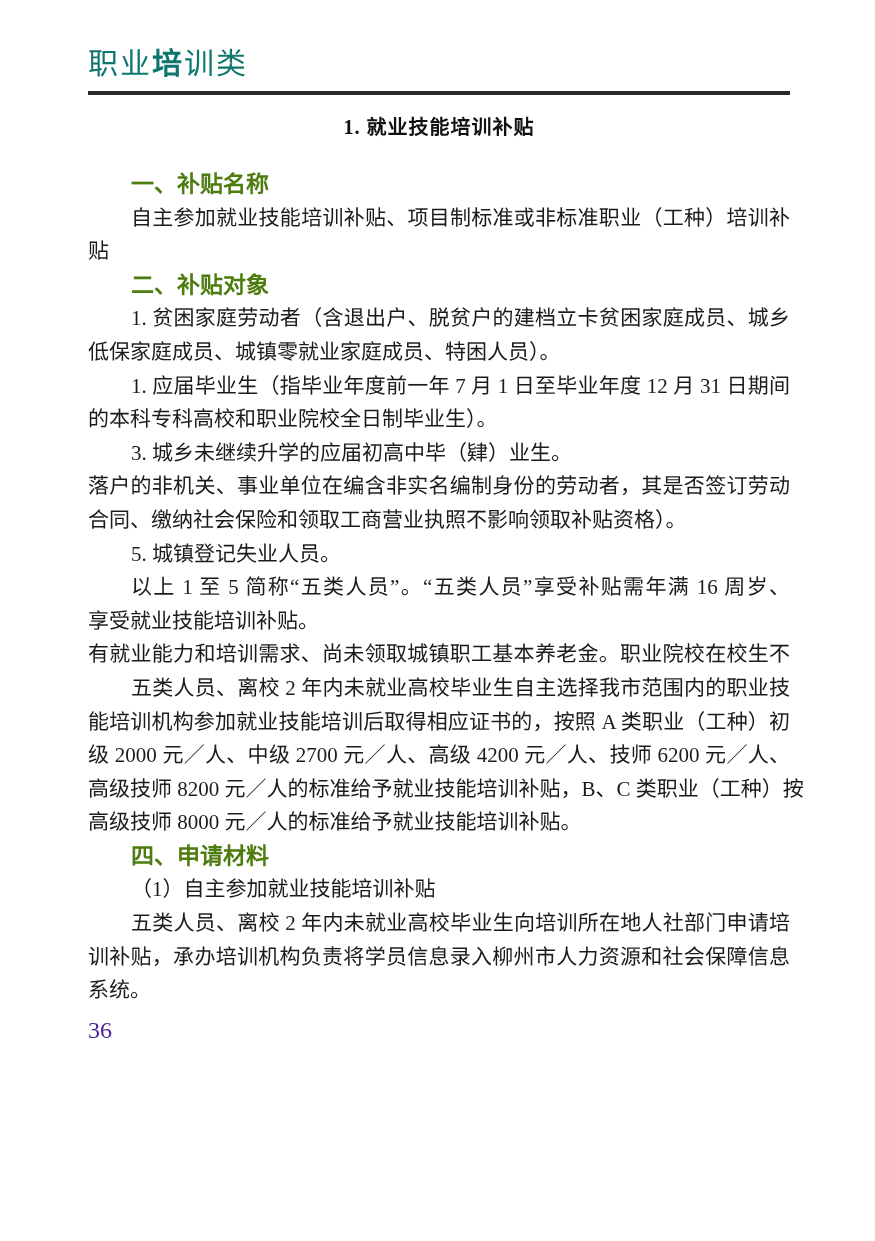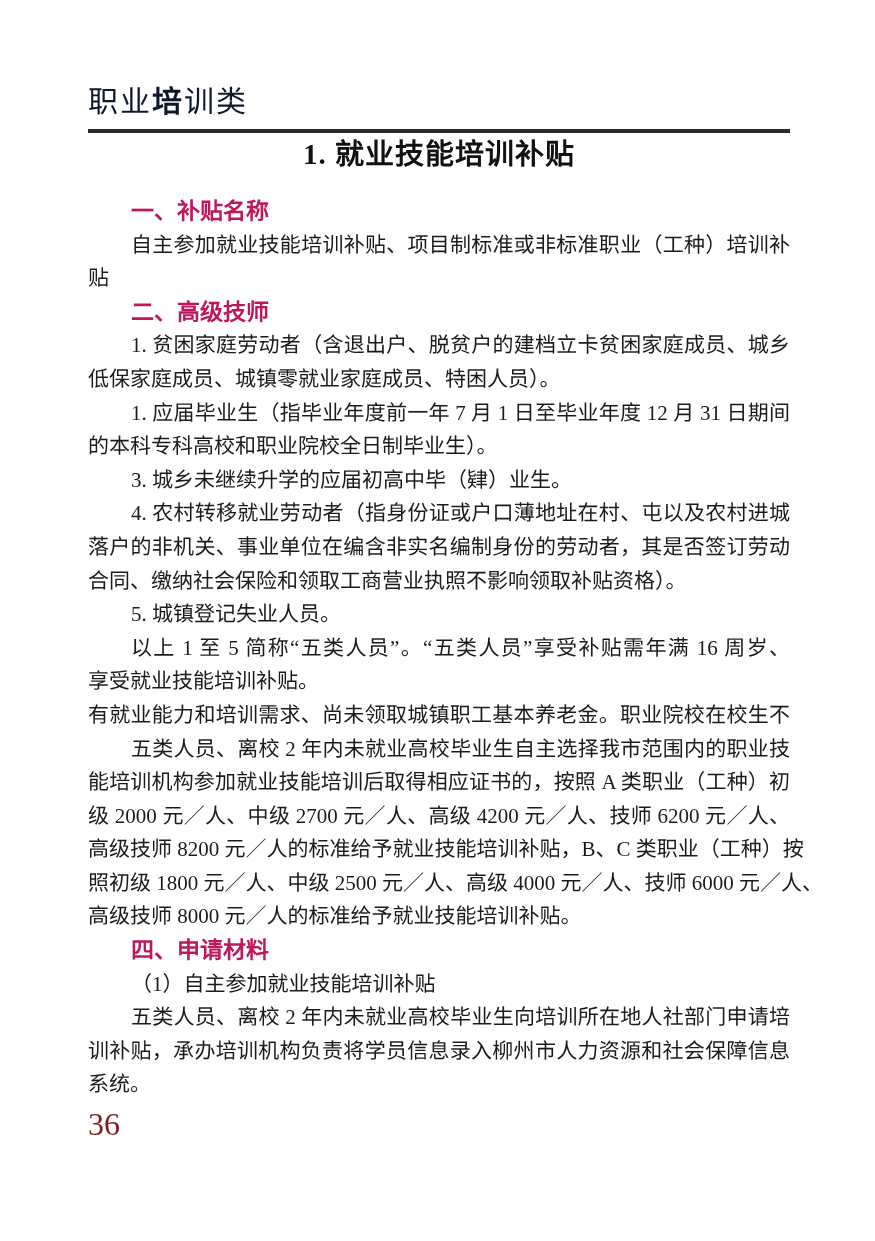--- a/index.html
+++ b/index.html
@@ -16,109 +16,107 @@
   }
   .page {
     box-sizing: border-box;
     width: 875px;
     height: 1241px;
     padding-left: 88px;
     padding-right: 85px;
     background: #ffffff;
   }
   .doc-header {
-    margin-top: 84px;
+    margin-top: 46px;
     font-size: 30px;
     line-height: 36px;
     letter-spacing: 2px;
-    color: #0f172a;
+    color: #0f766e;
     white-space: nowrap;
   }
   .doc-header .emph {
     font-weight: bold;
     font-family: "Liberation Sans", "DejaVu Sans", sans-serif;
   }
   .header-rule {
     margin-top: 9px;
     height: 4px;
     background: #2a2a2a;
   }
   .doc-title {
-    margin-top: 1px;
+    margin-top: 12px;
     text-align: center;
     font-weight: bold;
-    font-size: 29px;
+    font-size: 20px;
     line-height: 40px;
     letter-spacing: 1px;
     color: #111111;
   }
   .content {
     margin-top: 21px;
   }
   .line {
     height: 33.6px;
     line-height: 33.6px;
     font-size: 21px;
     white-space: nowrap;
   }
   .line.indent {
     padding-left: 43px;
   }
   .line.heading {
     font-family: "Liberation Sans", "DejaVu Sans", sans-serif;
     font-weight: bold;
     font-size: 23px;
-    color: #be185d;
+    color: #4d7c0f;
   }
   .line.fill {
     text-align: justify;
     text-align-last: justify;
   }
   .page-number {
     margin-top: 7px;
-    font-size: 32px;
+    font-size: 24px;
     line-height: 30px;
-    color: #7f1d1d;
+    color: #4c1d95;
   }
 </style>
 </head>
 <body>
 
 <div class="page">
 
   <div class="doc-header">
     <span>职业</span><span class="emph">培</span><span>训类</span>
   </div>
 
   <div class="header-rule"></div>
 
   <div class="doc-title">1. 就业技能培训补贴</div>
 
   <div class="content">
     <div class="line heading indent">一、补贴名称</div>
     <div class="line indent fill">自主参加就业技能培训补贴、项目制标准或非标准职业（工种）培训补</div>
     <div class="line">贴</div>
-    <div class="line heading indent">二、高级技师</div>
+    <div class="line heading indent">二、补贴对象</div>
     <div class="line indent fill">1. 贫困家庭劳动者（含退出户、脱贫户的建档立卡贫困家庭成员、城乡</div>
     <div class="line">低保家庭成员、城镇零就业家庭成员、特困人员）。</div>
     <div class="line indent fill">1. 应届毕业生（指毕业年度前一年 7 月 1 日至毕业年度 12 月 31 日期间</div>
     <div class="line">的本科专科高校和职业院校全日制毕业生）。</div>
     <div class="line indent">3. 城乡未继续升学的应届初高中毕（肄）业生。</div>
-    <div class="line indent fill">4. 农村转移就业劳动者（指身份证或户口薄地址在村、屯以及农村进城</div>
     <div class="line fill">落户的非机关、事业单位在编含非实名编制身份的劳动者，其是否签订劳动</div>
     <div class="line">合同、缴纳社会保险和领取工商营业执照不影响领取补贴资格）。</div>
     <div class="line indent">5. 城镇登记失业人员。</div>
     <div class="line indent fill">以上 1 至 5 简称“五类人员”。“五类人员”享受补贴需年满 16 周岁、</div>
     <div class="line">享受就业技能培训补贴。</div>
     <div class="line fill">有就业能力和培训需求、尚未领取城镇职工基本养老金。职业院校在校生不</div>
     <div class="line indent fill">五类人员、离校 2 年内未就业高校毕业生自主选择我市范围内的职业技</div>
     <div class="line fill">能培训机构参加就业技能培训后取得相应证书的，按照 A 类职业（工种）初</div>
     <div class="line fill">级 2000 元／人、中级 2700 元／人、高级 4200 元／人、技师 6200 元／人、</div>
     <div class="line fill">高级技师 8200 元／人的标准给予就业技能培训补贴，B、C 类职业（工种）按</div>
-    <div class="line fill">照初级 1800 元／人、中级 2500 元／人、高级 4000 元／人、技师 6000 元／人、</div>
     <div class="line">高级技师 8000 元／人的标准给予就业技能培训补贴。</div>
     <div class="line heading indent">四、申请材料</div>
     <div class="line indent">（1）自主参加就业技能培训补贴</div>
     <div class="line indent fill">五类人员、离校 2 年内未就业高校毕业生向培训所在地人社部门申请培</div>
     <div class="line fill">训补贴，承办培训机构负责将学员信息录入柳州市人力资源和社会保障信息</div>
     <div class="line">系统。</div>
   </div>
 
   <div class="page-number">36</div>
 

